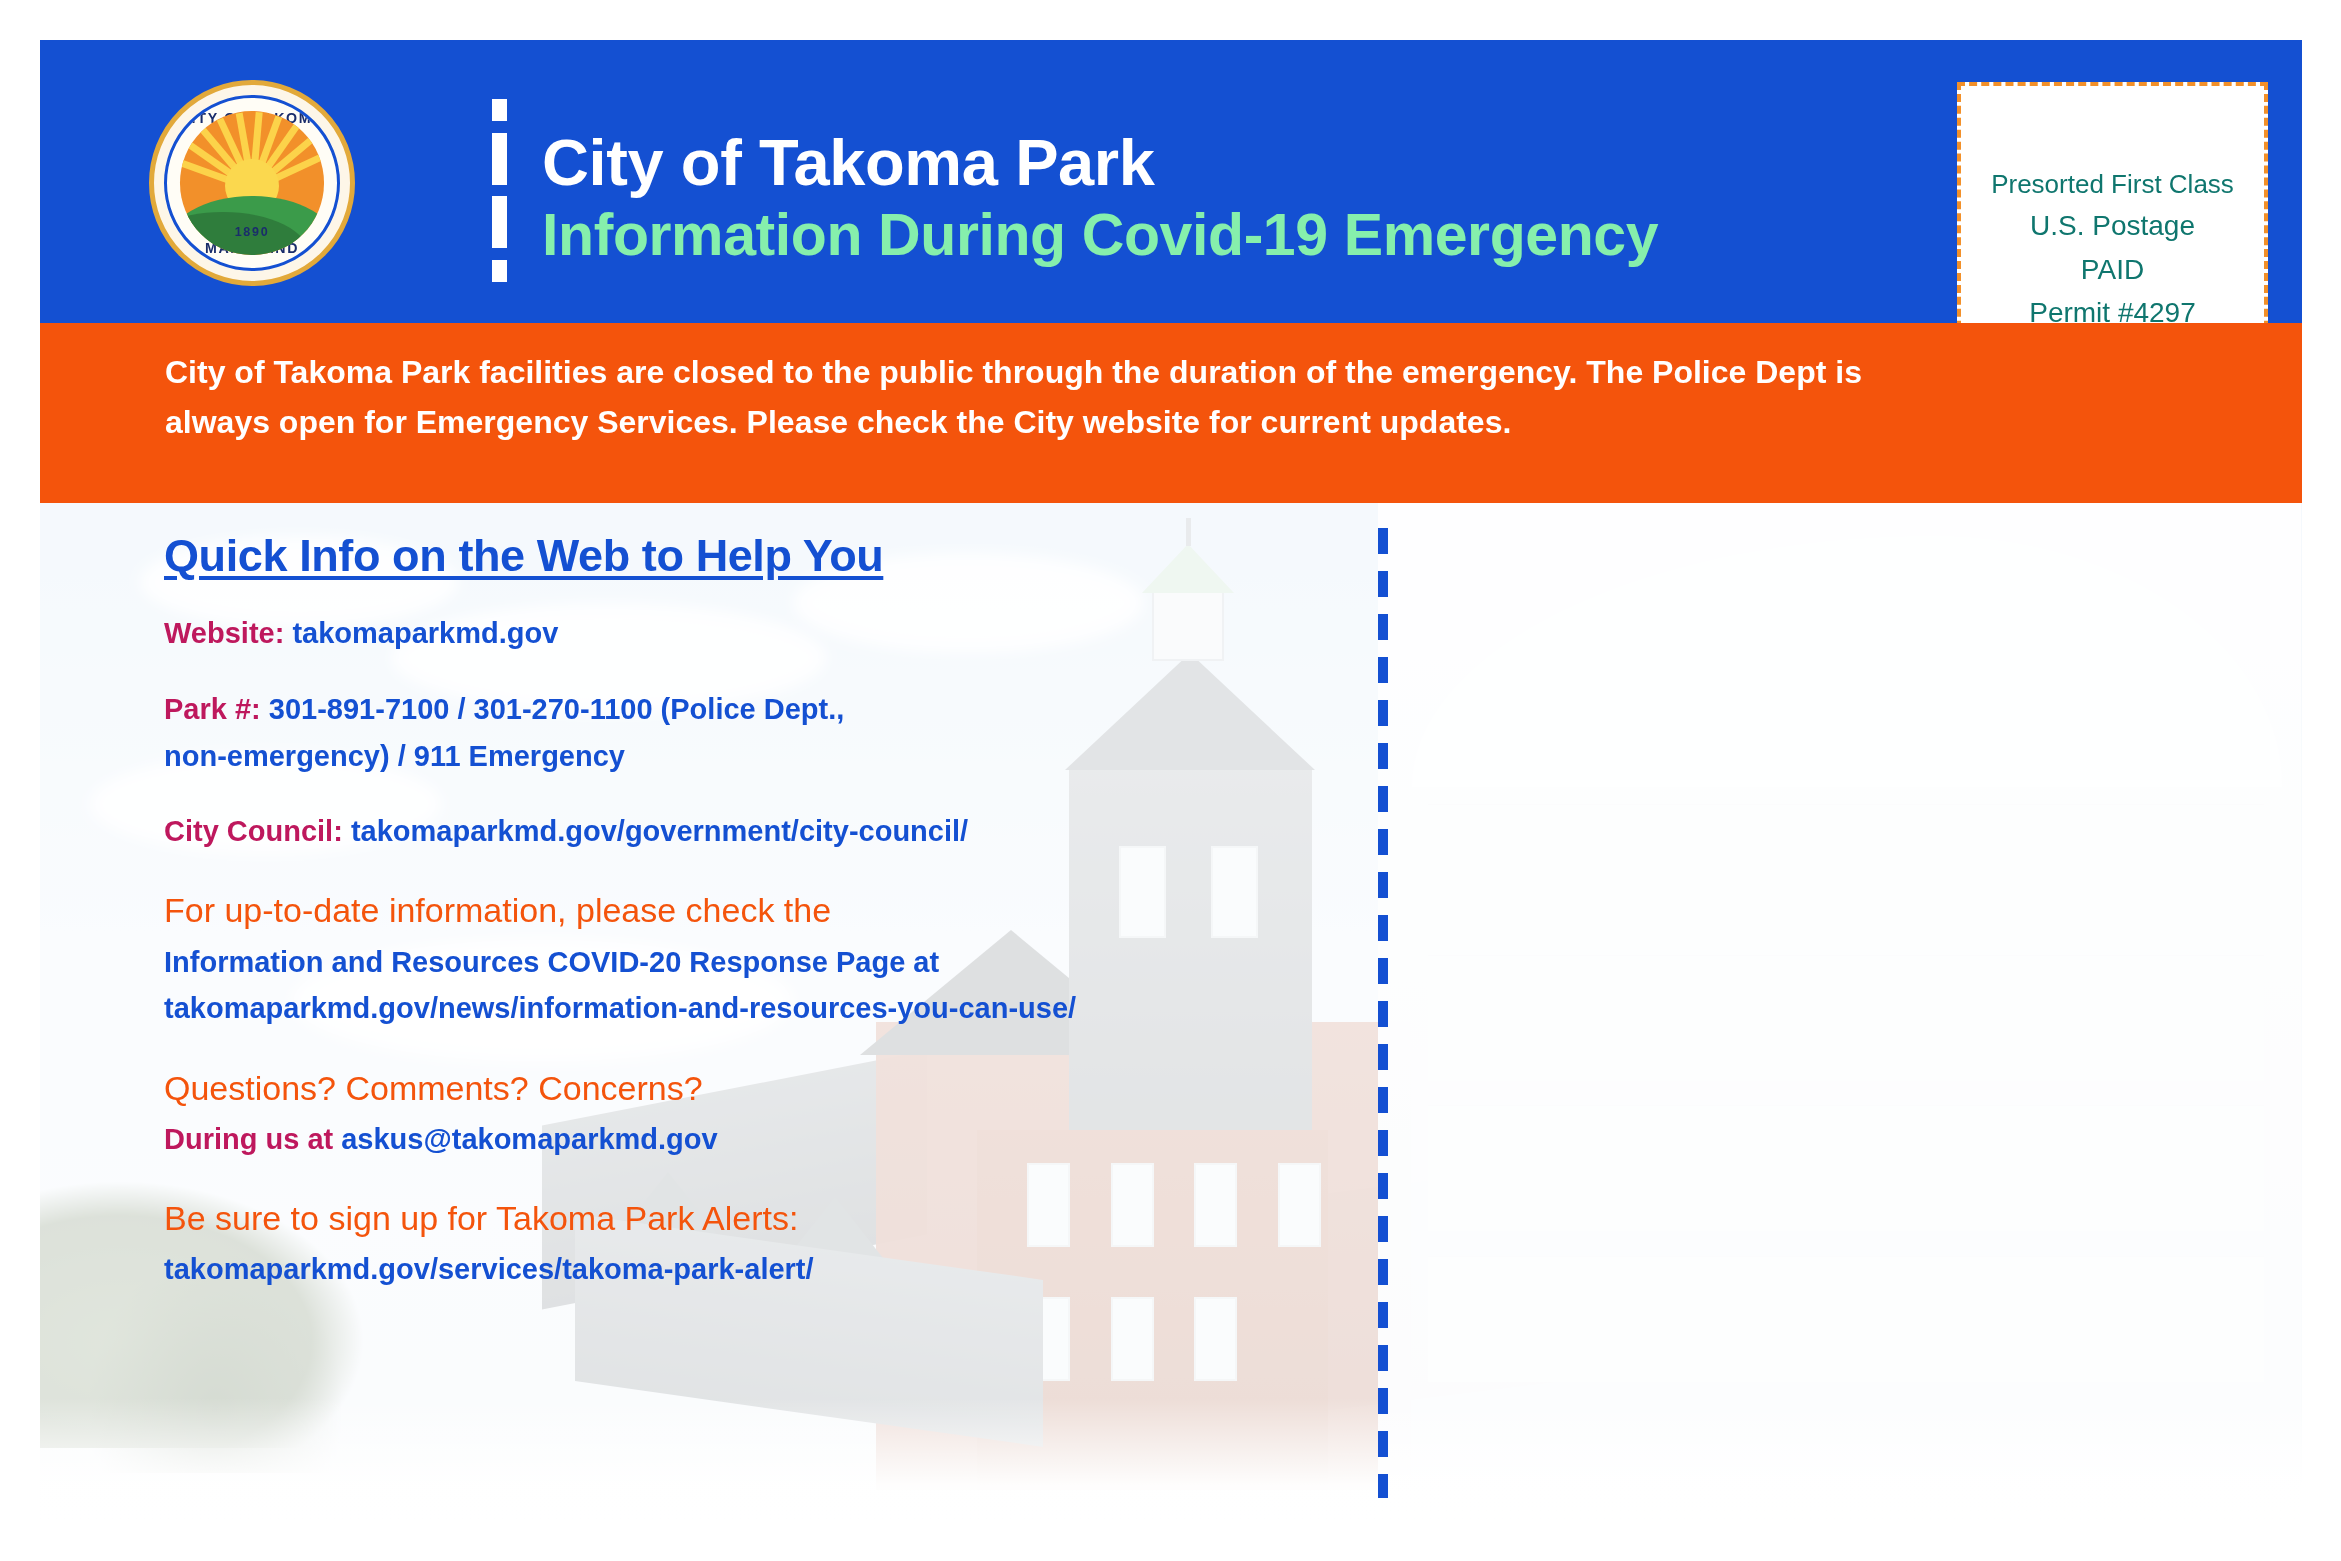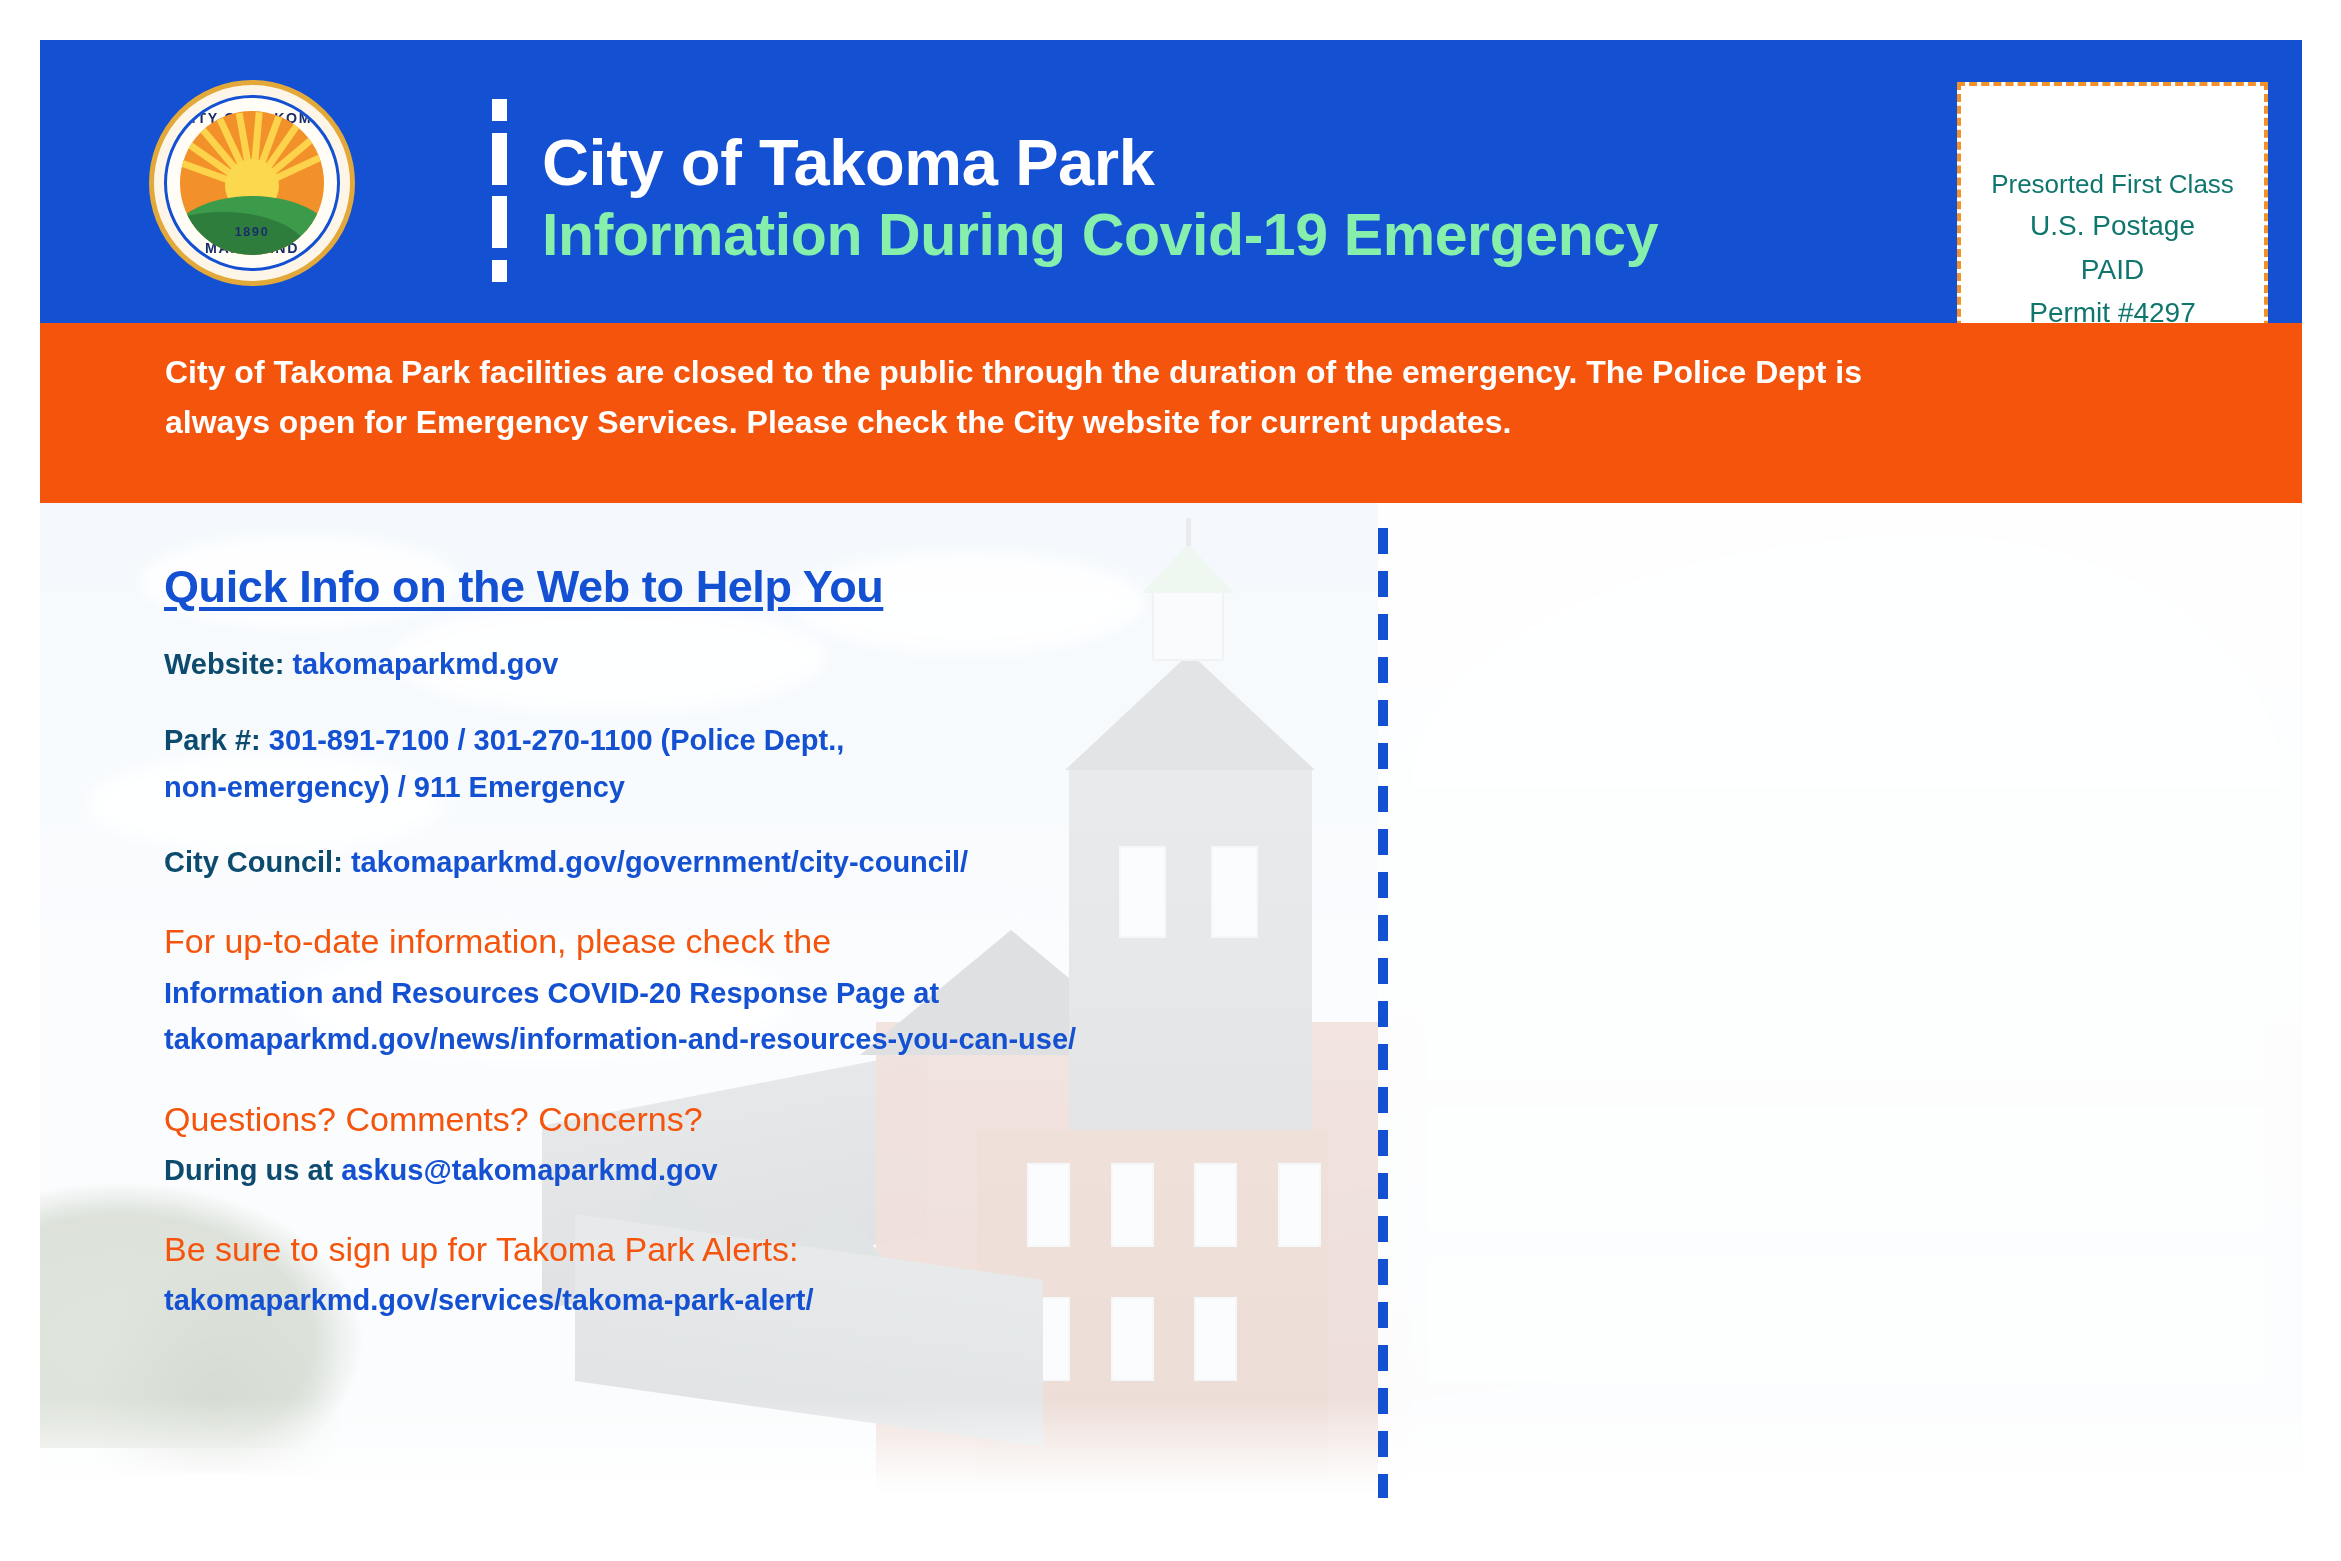--- a/index.html
+++ b/index.html
@@ -460,29 +460,28 @@
     width: 1188px;
   }
   .quick-head {
     color: #1450d2;
     font-size: 45px;
     font-weight: bold;
     text-decoration: underline;
     text-underline-offset: 5px;
     margin-bottom: 28.4px;
     letter-spacing: -0.4px;
-    margin-top: 31px;
   }
   .row {
     font-size: 29px;
     font-weight: bold;
     line-height: 1.62;
     margin-bottom: 0;
   }
-  .lbl { color: #0c4a6e; }
+  .lbl { color: #be185d; }
   .val { color: #1450d2; }
   .gap { height: 28.4px; }
   .blue-line { color: #1450d2; font-size: 29px; font-weight: bold; line-height: 1.62; }
   .orange-line { color: #f4540c; font-size: 34px; font-weight: normal; line-height: 1.62; }
 </style>
 </head>
 <body>
 
 <div class="page">
   <div class="card">

